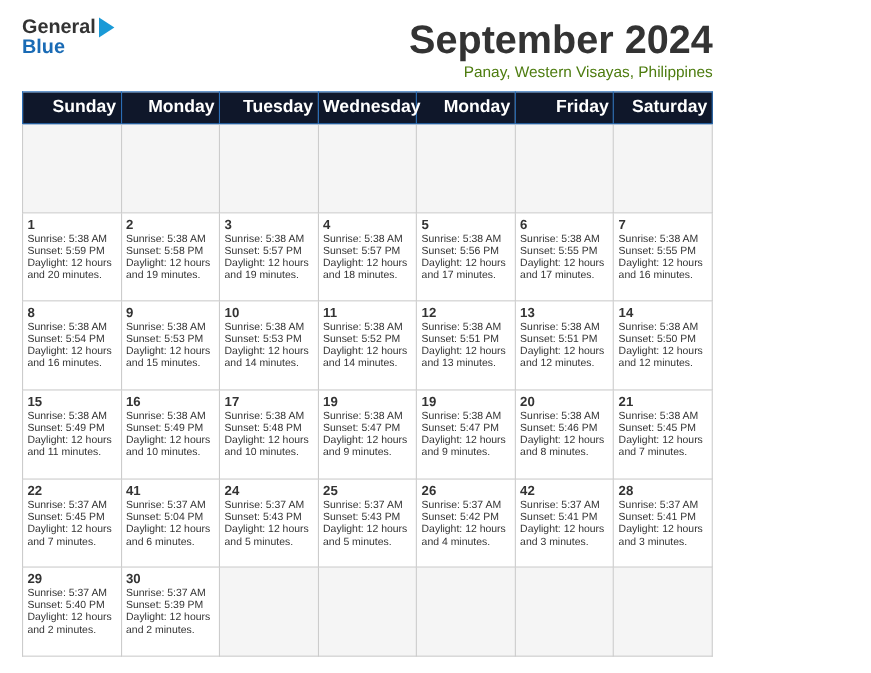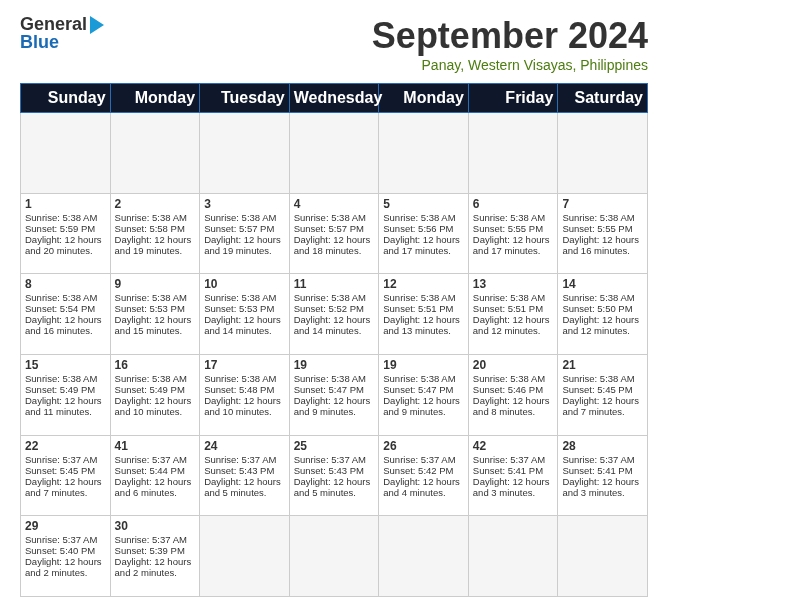--- a/index.html
+++ b/index.html
@@ -299,21 +299,21 @@
           <td>
             <span class="day-num">22</span>
             <div>Sunrise: 5:37 AM</div>
             <div>Sunset: 5:45 PM</div>
             <div>Daylight: 12 hours</div>
             <div>and 7 minutes.</div>
           </td>
           <td>
             <span class="day-num">41</span>
             <div>Sunrise: 5:37 AM</div>
-            <div>Sunset: 5:44 PM</div>
+            <div>Sunset: 5:04 PM</div>
             <div>Daylight: 12 hours</div>
             <div>and 6 minutes.</div>
           </td>
           <td>
             <span class="day-num">24</span>
             <div>Sunrise: 5:37 AM</div>
             <div>Sunset: 5:43 PM</div>
             <div>Daylight: 12 hours</div>
             <div>and 5 minutes.</div>
           </td>

